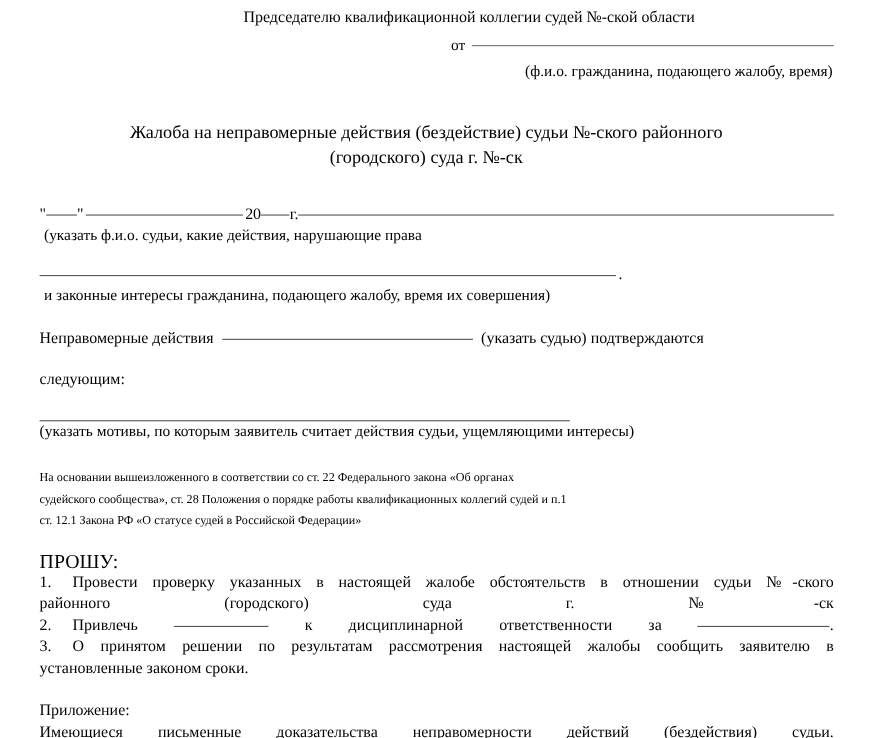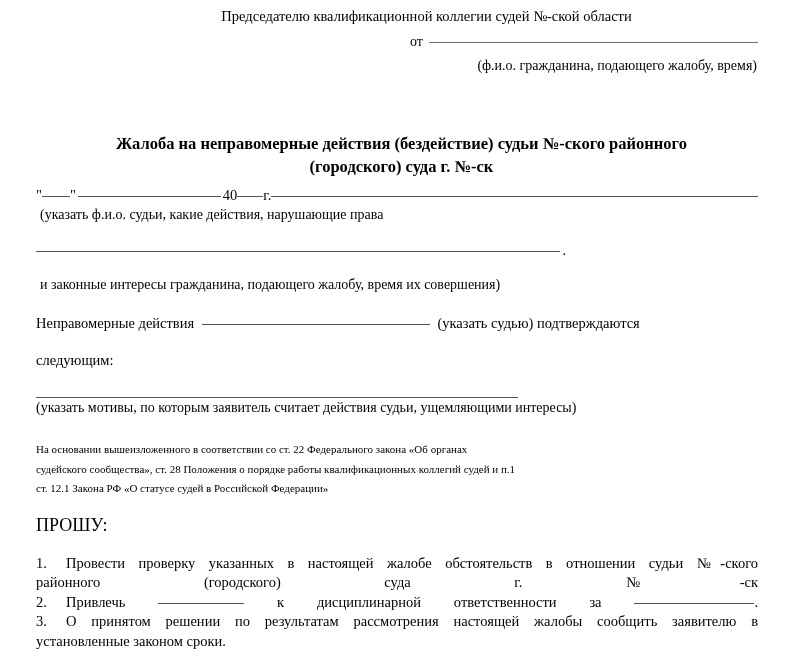--- a/index.html
+++ b/index.html
@@ -59,28 +59,27 @@
     text-align: right;
     font-size: 14px;
     padding-right: 36px;
     margin-top: 7px;
     line-height: 18px;
   }
 
   
   .doc-title {
     position: absolute;
-    left: 64px;
+    left: 50px;
     top: 108px;
     width: 675px;
     text-align: center;
-    font-weight: bold;
+    font-weight: normal;
     font-size: 16.5px;
     line-height: 23px;
-    margin-top: 24px;
   }
 
   
   .body-block {
     position: absolute;
     left: 36px;
     top: 186px;
     width: 722px;
     font-size: 14.5px;
     line-height: 19px;
@@ -109,21 +108,21 @@
     display: flex;
     align-items: baseline;
     width: 530px;
     margin-top: 17px;
   }
   .long-rule-row .u-flex { margin-right: 2px; }
 
   .caption-line2 {
     font-size: 14px;
     line-height: 18px;
-    margin-top: 16px;
+    margin-top: 1px;
     padding-left: 4px;
   }
 
   .para-improper {
     margin-top: 20px;
     font-size: 14.5px;
     line-height: 19px;
     white-space: nowrap;
   }
   .u-judge { display:inline-block; width: 228px; border-bottom: 1px solid #555; height: 0; position: relative; top: -3px; margin: 0 4px; }
@@ -153,21 +152,21 @@
     width: 700px;
   }
 
   .proshu {
     margin-top: 16px;
     font-size: 18px;
     line-height: 21px;
   }
 
   .request-list {
-    margin-top: 18px;
+    margin-top: 0;
     font-size: 14.5px;
     line-height: 19.5px;
   }
   .req-item {
     display: block;
     text-align: justify;
     text-align-last: justify;
     width: 722px;
   }
   .req-item.last-nj {
@@ -212,21 +211,21 @@
     <span class="plain-line">(городского) суда г. №-ск</span>
   </div>
 
   <div class="body-block">
 
     <div class="date-row">
       <span class="q">"</span>
       <span class="u-xs"></span>
       <span class="q">"</span>
       <span class="u-md"></span>
-      <span>40</span>
+      <span>20</span>
       <span class="u-sm"></span>
       <span>г.</span>
       <span class="u-flex"></span>
     </div>
 
     <div class="caption-line">(указать ф.и.о. судьи, какие действия, нарушающие права</div>
 
     <div class="long-rule-row">
       <span class="u-flex"></span>
       <span>.</span>

